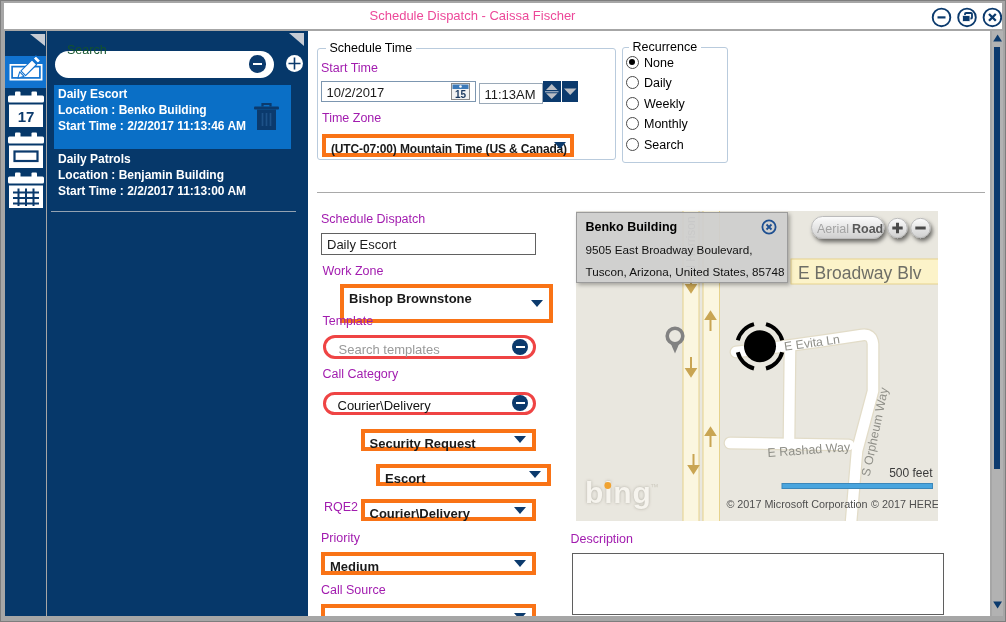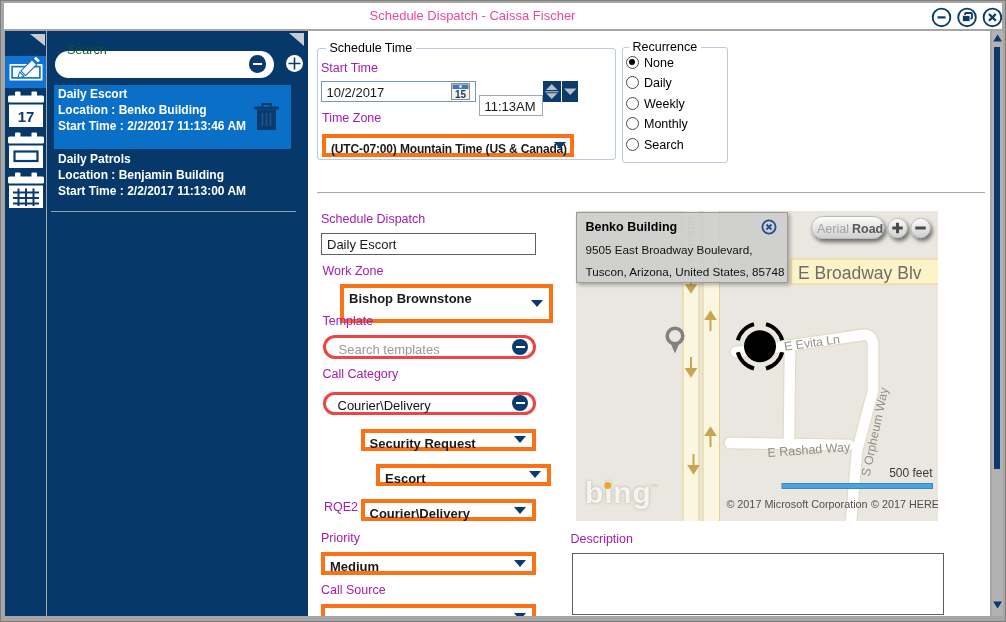--- a/index.html
+++ b/index.html
@@ -121,21 +121,21 @@
       <div class="gl" style="left:8px;">Schedule Time</div>
     </div>
     <label class="f" style="left:13px;top:29.5px;">Start Time</label>
     <div class="inp" style="left:12.5px;top:49.5px;width:155px;height:21px;border-color:#7c96b0;">10/2/2017</div>
     <svg class="abs" style="left:143px;top:52px" width="19" height="17" viewBox="0 0 19 17">
       <rect x="0.5" y="0.5" width="18" height="16" fill="#f2f2f2" stroke="#8a8a8a"></rect>
       <rect x="1.5" y="1.5" width="16" height="4.5" fill="#3d7ab8"></rect>
       <circle cx="9.5" cy="3.5" r="1.3" fill="#fff"></circle>
       <text x="9.5" y="14.5" font-size="10" font-weight="bold" fill="#18375e" text-anchor="middle" font-family="Liberation Sans">15</text>
     </svg>
-    <div class="inp" style="left:170.5px;top:64px;width:64px;height:21px;border-color:#9aa9b8;">11:13AM</div>
+    <div class="inp" style="left:170.5px;top:52px;width:64px;height:21px;border-color:#9aa9b8;">11:13AM</div>
     <div class="abs" style="left:235px;top:49.5px;width:17.5px;height:21px;background:#0b3a6d;"></div>
     <svg class="abs" style="left:235px;top:49.5px" width="17.5" height="21" viewBox="0 0 17.5 21">
       <polygon points="8.7,3 14.5,9 3,9" fill="#b9bdc4"></polygon>
       <rect x="2" y="10" width="13.5" height="1.4" fill="#8fa2b8"></rect>
       <polygon points="8.7,18 14.5,12.3 3,12.3" fill="#b9bdc4"></polygon>
     </svg>
     <div class="abs" style="left:253.5px;top:49.5px;width:16.5px;height:21px;background:#0b3a6d;"></div>
     <svg class="abs" style="left:253.5px;top:49.5px" width="16.5" height="21" viewBox="0 0 16.5 21">
       <polygon points="2,7.5 14.5,7.5 8.2,14" fill="#b9bdc4"></polygon>
     </svg>

